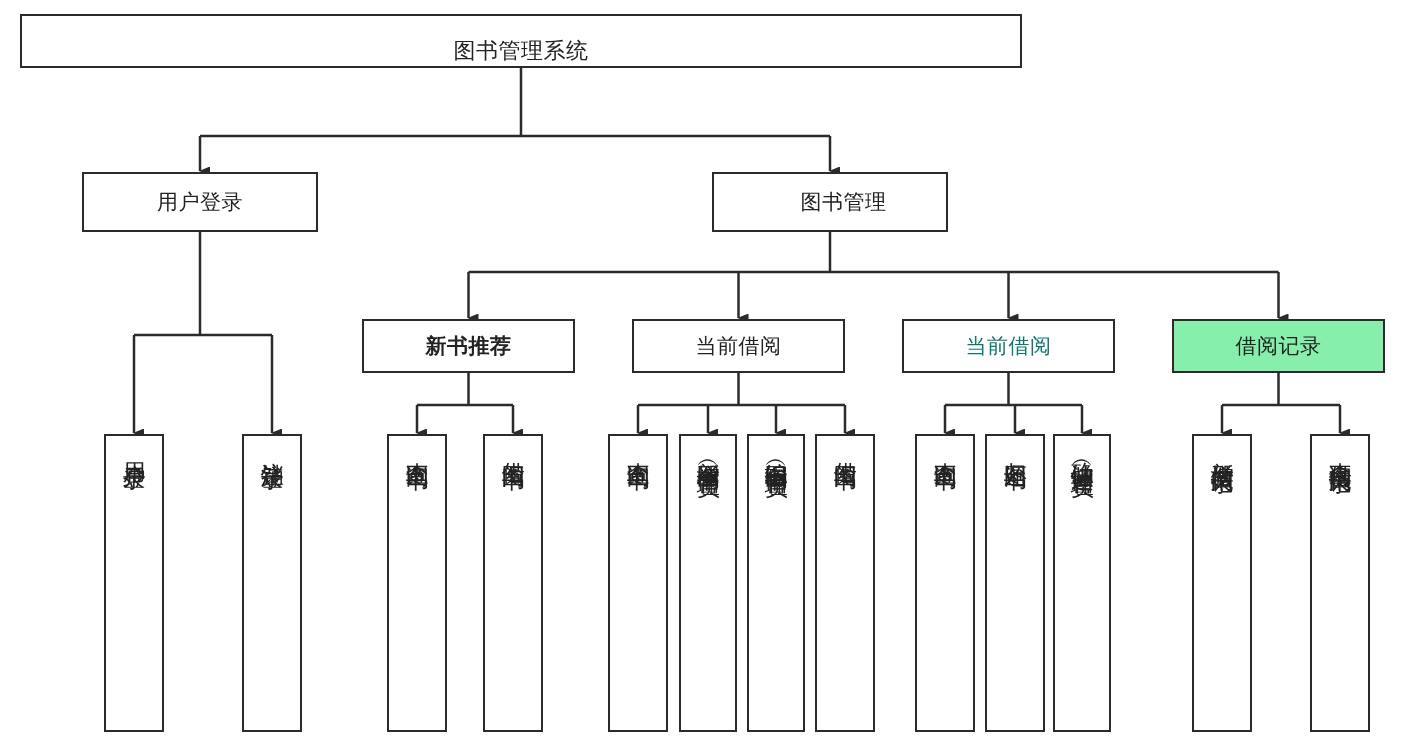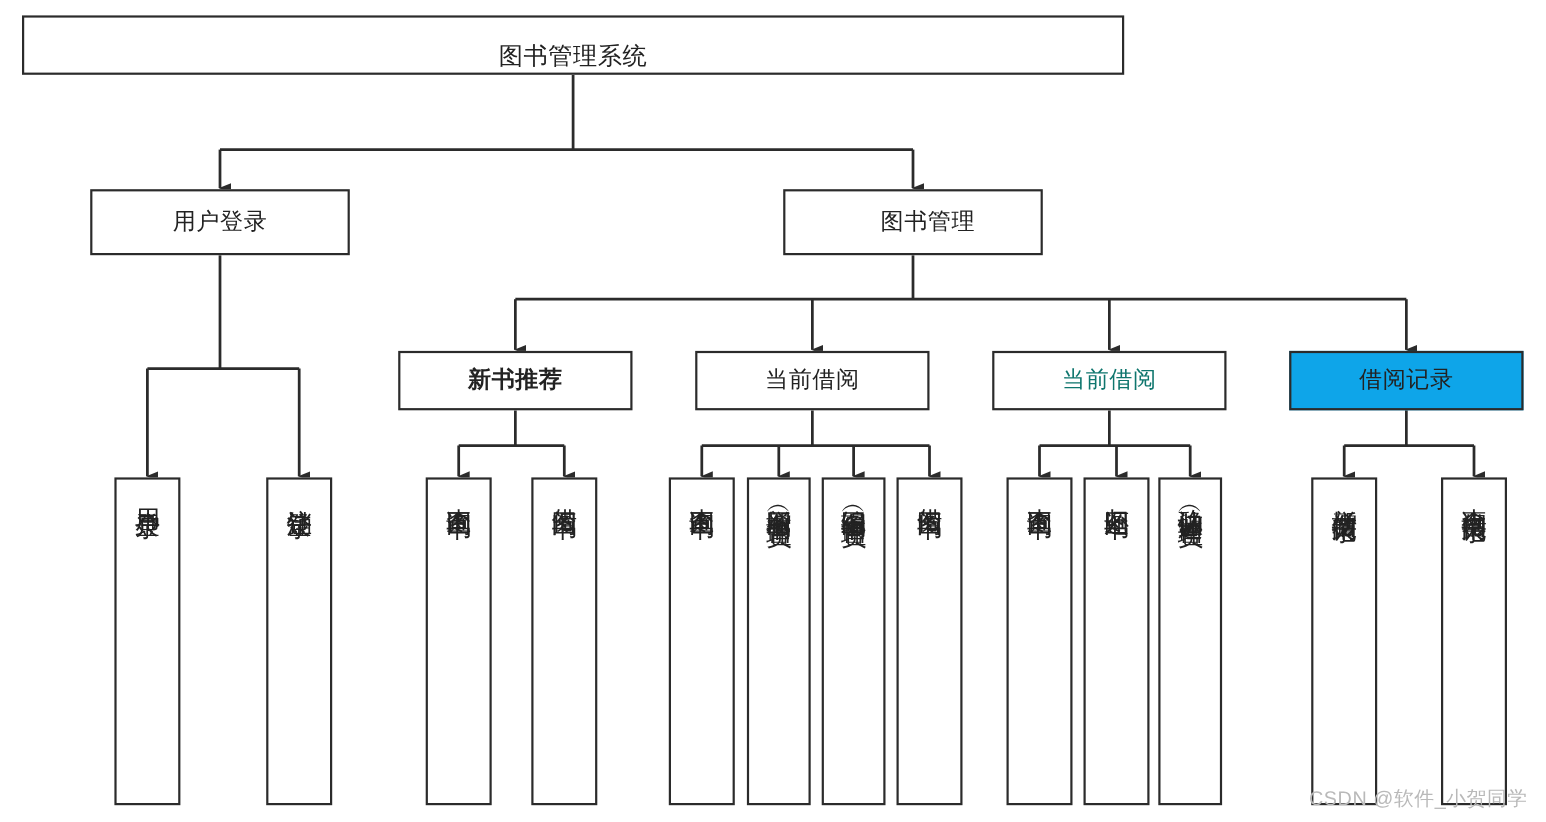--- a/index.html
+++ b/index.html
@@ -131,21 +131,21 @@
       </div>
       <div class="node horizontal" style="left: 362px; top: 319px; width: 213px; height: 54px; border-color: rgb(43, 43, 43); background: rgb(255, 255, 255);">
         <span class="node-label" style="color: rgb(34, 34, 34); font-weight: bold;">新书推荐</span>
       </div>
       <div class="node horizontal" style="left: 632px; top: 319px; width: 213px; height: 54px; border-color: rgb(43, 43, 43); background: rgb(255, 255, 255);">
         <span class="node-label" style="color: rgb(34, 34, 34);">当前借阅</span>
       </div>
       <div class="node horizontal" style="left: 902px; top: 319px; width: 213px; height: 54px; border-color: rgb(43, 43, 43); background: rgb(255, 255, 255);">
         <span class="node-label" style="color: #0f766e; text-align: center;">当前借阅</span>
       </div>
-      <div class="node horizontal" style="left: 1172px; top: 319px; width: 213px; height: 54px; border-color: rgb(43, 43, 43); background: #0ea5e9;">
+      <div class="node horizontal" style="left: 1172px; top: 319px; width: 213px; height: 54px; border-color: rgb(43, 43, 43); background: #86efac;">
         <span class="node-label" style="color: rgb(34, 34, 34);">借阅记录</span>
       </div>
       <div class="node vertical" style="left: 104px; top: 434px; width: 60px; height: 298px; border-color: rgb(43, 43, 43); background: rgb(255, 255, 255);">
         <span class="node-label" style="color: rgb(34, 34, 34);">用户登录</span>
       </div>
       <div class="node vertical" style="left: 242px; top: 434px; width: 60px; height: 298px; border-color: rgb(43, 43, 43); background: rgb(255, 255, 255);">
         <span class="node-label" style="color: rgb(34, 34, 34);">注销登录</span>
       </div>
       <div class="node vertical" style="left: 387px; top: 434px; width: 60px; height: 298px; border-color: rgb(43, 43, 43); background: rgb(255, 255, 255);">
         <span class="node-label" style="color: rgb(34, 34, 34);">查询图书</span>
@@ -175,14 +175,13 @@
         <span class="node-label" style="color: rgb(34, 34, 34);">确认归还（管理员）</span>
       </div>
       <div class="node vertical" style="left: 1192px; top: 434px; width: 60px; height: 298px; border-color: rgb(43, 43, 43); background: rgb(255, 255, 255);">
         <span class="node-label" style="color: rgb(34, 34, 34);">新增借阅记录</span>
       </div>
       <div class="node vertical" style="left: 1310px; top: 434px; width: 60px; height: 298px; border-color: rgb(43, 43, 43); background: rgb(255, 255, 255);">
         <span class="node-label" style="color: rgb(34, 34, 34);">查询借阅记录</span>
       </div>
     </div>
 
-  <div class="watermark" style="left:1190px; top:714px;">CSDN @软件_小贺同学</div>
 </div>
 
 </body></html>

